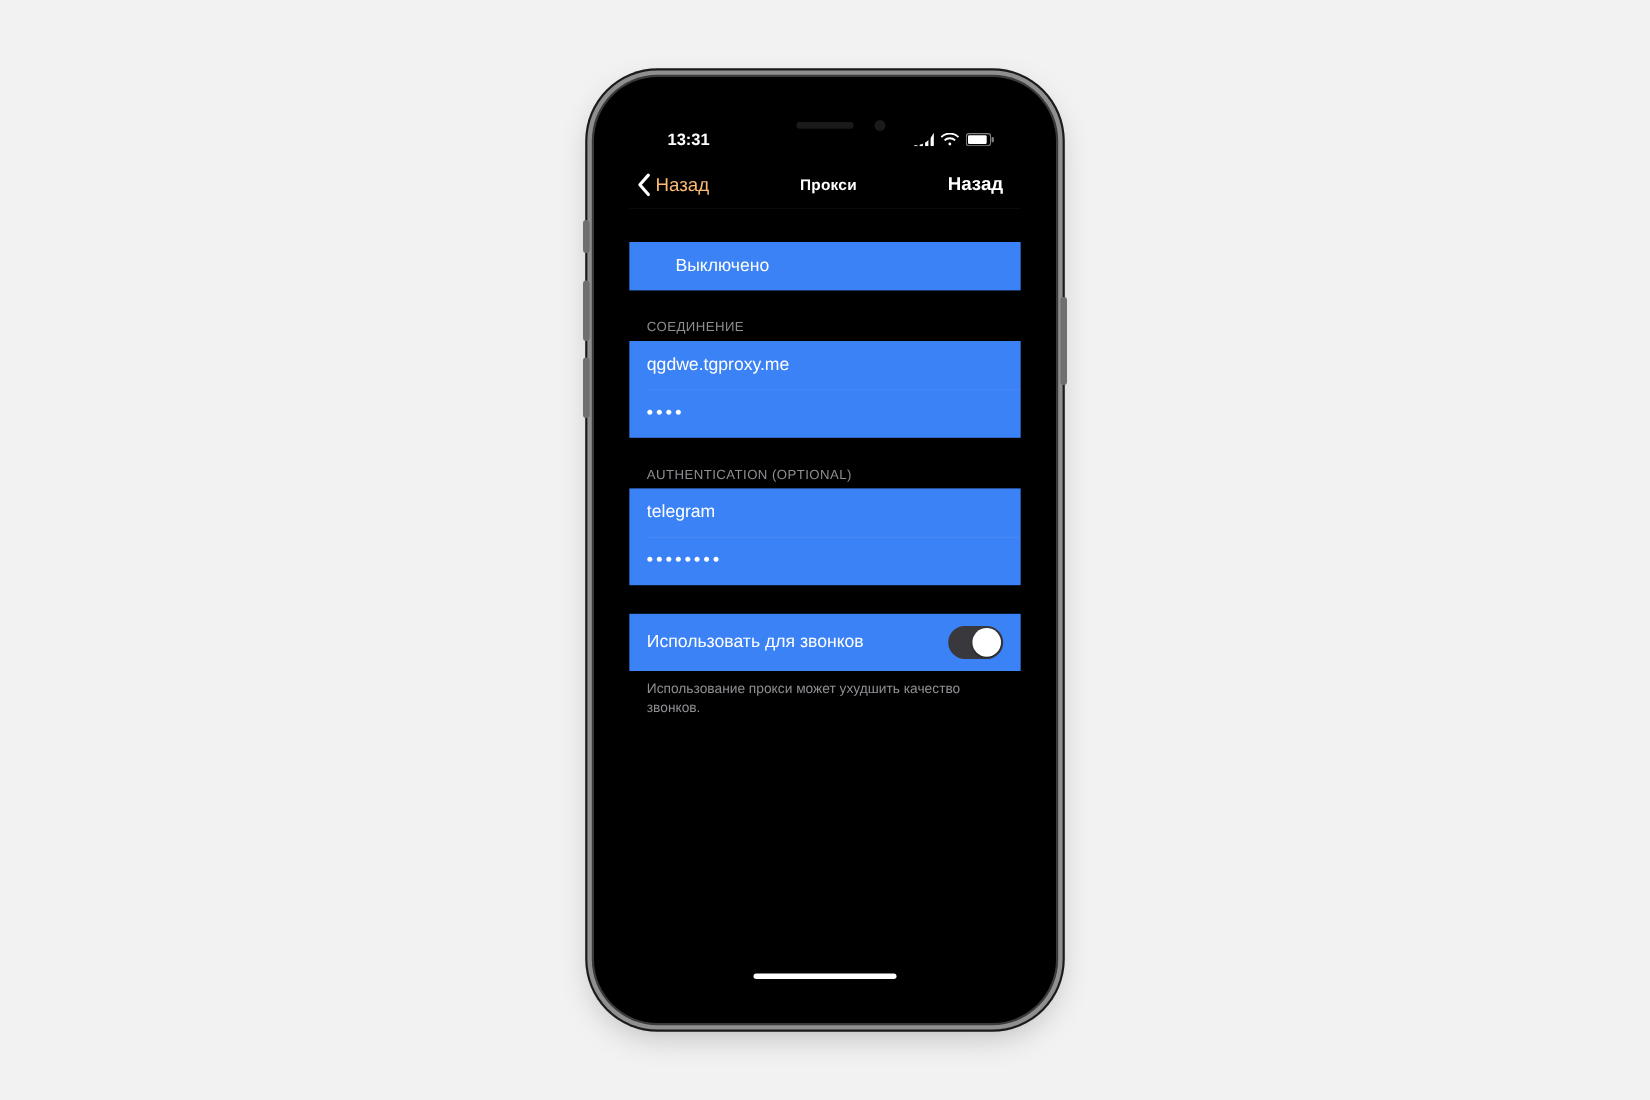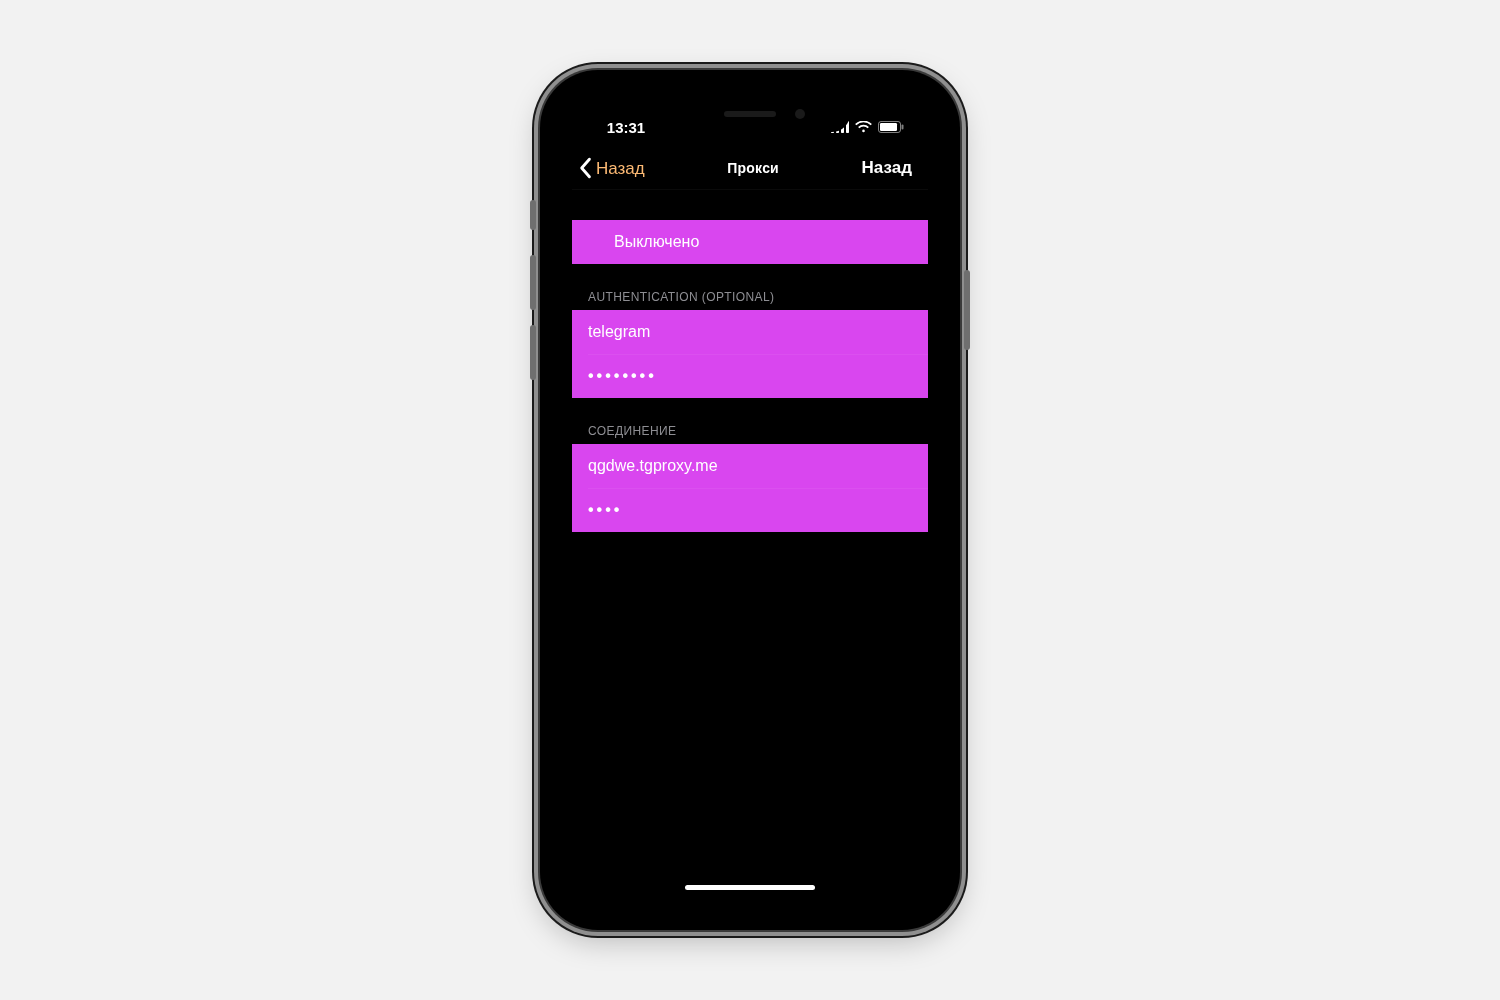--- a/index.html
+++ b/index.html
@@ -104,21 +104,21 @@
     padding: 0 16px 6px 16px;
     text-transform: uppercase;
   }
   .group-footer {
     font-size:12.5px;
     color:#8e8e93;
     padding: 8px 16px 0 16px;
     line-height:1.35;
   }
 
-  .cell-block { background:#d946ef; }
+  .cell-block { background:#3b82f6; }
   .cell {
     min-height:44px;
     padding: 11px 16px 11px 16px;
     font-size:16px;
     display:flex;
     align-items:center;
     color:#fff;
     position:relative;
   }
   .cell + .cell::before {
@@ -224,42 +224,53 @@
       <div class="group">
         <div class="cell-block">
           <div class="cell option">
             <span class="check"></span>
             <span>Выключено</span>
           </div>
         </div>
       </div>
 
       <div class="group">
+        <div class="group-header">СОЕДИНЕНИЕ</div>
+        <div class="cell-block">
+          <div class="cell input">
+            <input type="text" value="qgdwe.tgproxy.me" style="">
+          </div>
+          <div class="cell input dots">
+            <input type="text" value="••••" style="">
+          </div>
+        </div>
+      </div>
+
+      <div class="group">
         <div class="group-header">AUTHENTICATION (OPTIONAL)</div>
         <div class="cell-block">
           <div class="cell input">
             <input type="text" value="telegram" style="">
           </div>
           <div class="cell input dots">
             <input type="text" value="••••••••" style="">
           </div>
         </div>
       </div>
 
       <div class="group">
-        <div class="group-header">СОЕДИНЕНИЕ</div>
-        <div class="cell-block">
-          <div class="cell input">
-            <input type="text" value="qgdwe.tgproxy.me" style="">
-          </div>
-          <div class="cell input dots">
-            <input type="text" value="••••" style="">
-          </div>
-        </div>
-      </div>
-
+        <div class="cell-block">
+          <div class="cell toggle">
+            <span>Использовать для звонков</span>
+            <div class="switch">
+              <div class="knob"></div>
+            </div>
+          </div>
+        </div>
+        <div class="group-footer">Использование прокси может ухудшить качество звонков.</div>
+      </div>
 
 
     </div>
 
     <div class="home-indicator"></div>
   </div>
 </div>
 
 </body></html>

